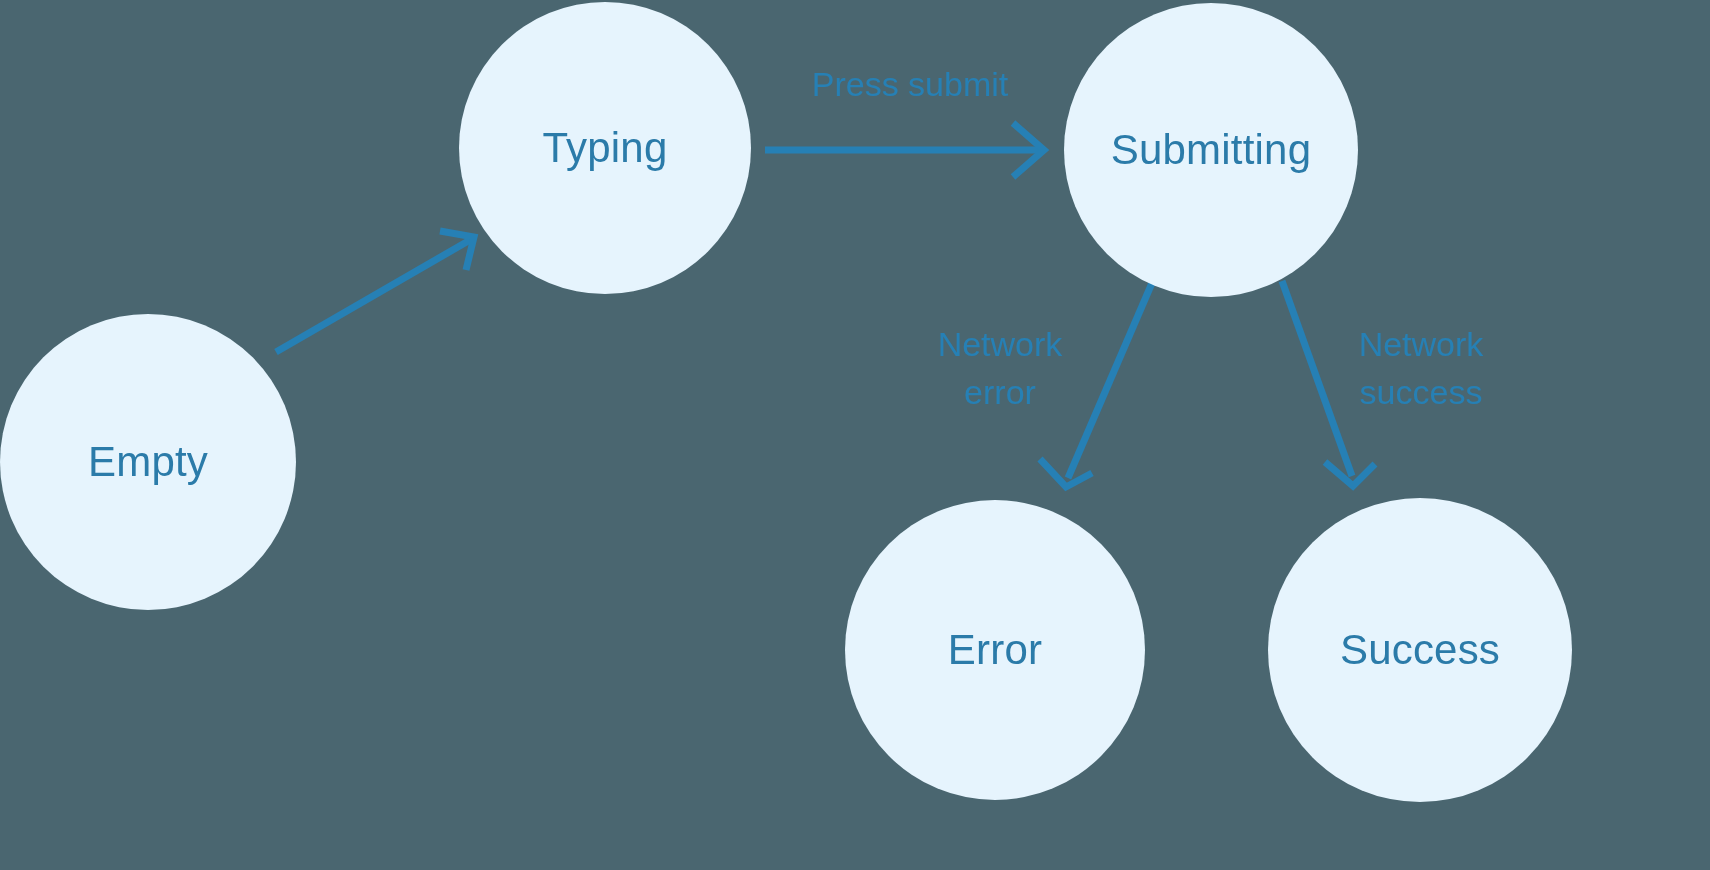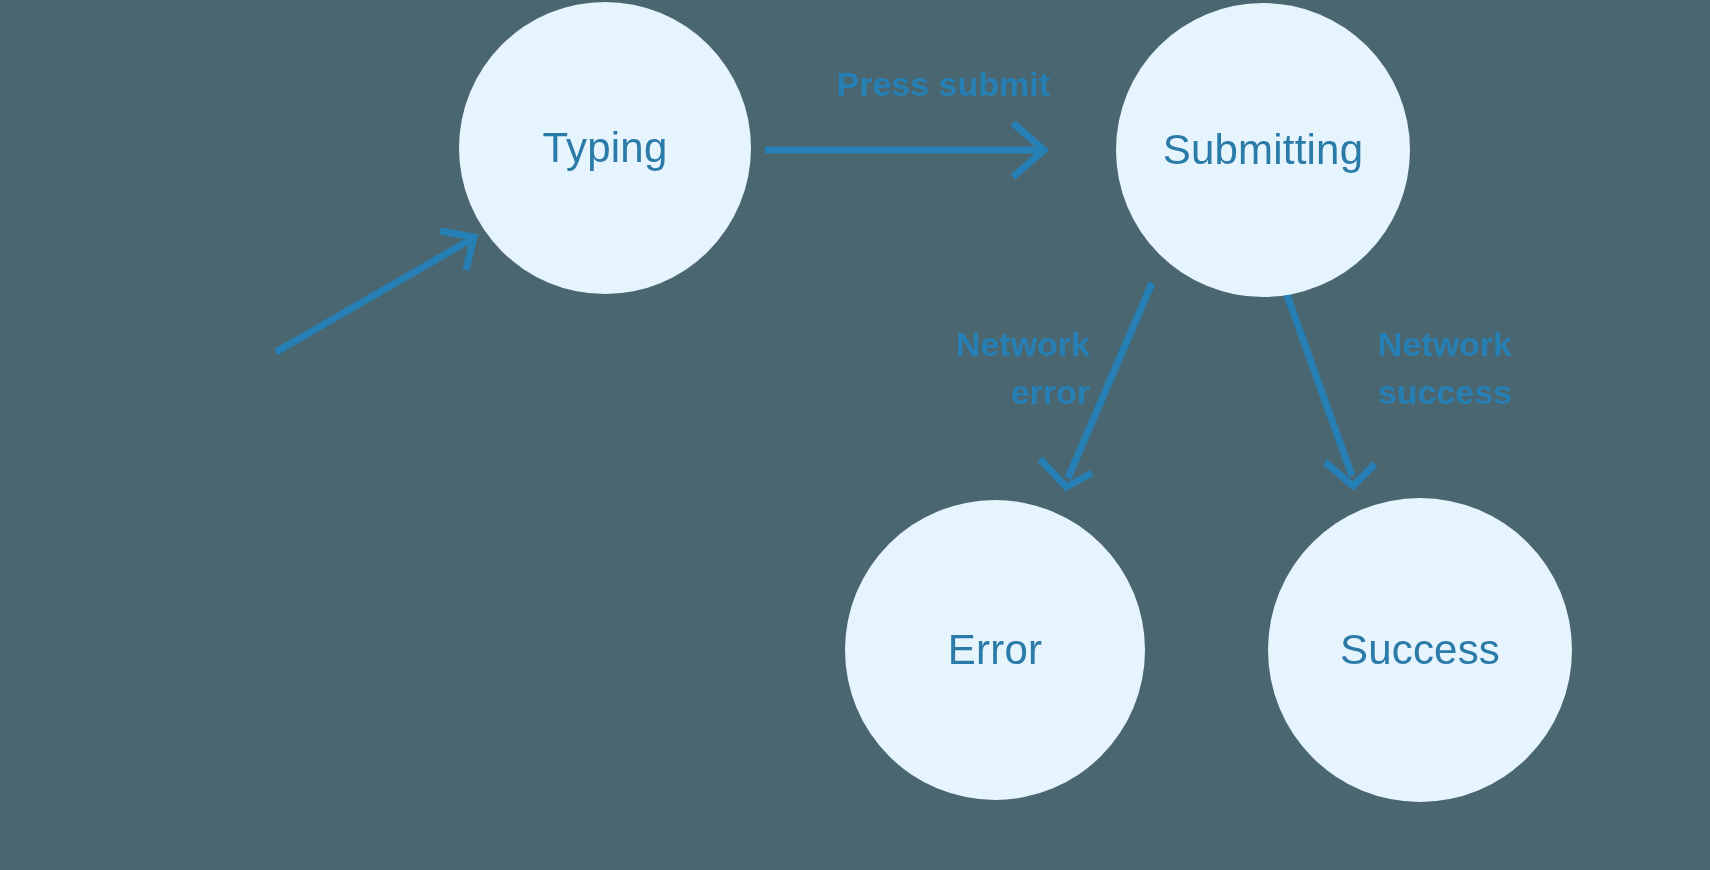--- a/index.html
+++ b/index.html
@@ -35,23 +35,23 @@
     font-size: 42px;
     font-weight: 400;
     letter-spacing: 0.2px;
     white-space: nowrap;
     text-align: center;
   }
   .edge-label {
     position: absolute;
     color: #2680b5;
     font-size: 34px;
-    font-weight: 700;
+    font-weight: 400;
     line-height: 1.42;
-    text-align: right;
+    text-align: center;
     white-space: pre-line;
     pointer-events: none;
   }
 </style>
 </head>
 <body>
 
 <div id="stage">
 
   <svg id="diagram-svg" viewBox="0 0 1710 870" xmlns="http://www.w3.org/2000/svg">
@@ -70,26 +70,29 @@
       <line x1="1152" y1="283" x2="1068" y2="478" stroke="#2680b5" stroke-width="7" stroke-linecap="butt"></line>
       <polyline points="1040,459 1066,487 1092,473" fill="none" stroke="#2680b5" stroke-width="7" stroke-linecap="butt" stroke-linejoin="miter"></polyline>
     </g>
 
     <g>
       <line x1="1282" y1="281" x2="1352" y2="476" stroke="#2680b5" stroke-width="7" stroke-linecap="butt"></line>
       <polyline points="1325,462 1353,486 1375,464" fill="none" stroke="#2680b5" stroke-width="7" stroke-linecap="butt" stroke-linejoin="miter"></polyline>
     </g>
   </svg>
 
+  <div class="node-circle" style="left:0px; top:314px; width:296px; height:296px;">
+    <span class="node-label">Empty</span>
+  </div>
 
   <div class="node-circle" style="left:459px; top:2px; width:292px; height:292px;">
     <span class="node-label">Typing</span>
   </div>
 
-  <div class="node-circle" style="left:1116px; top:3px; width:294px; height:294px;justify-content:center;">
+  <div class="node-circle" style="left:1064px; top:3px; width:294px; height:294px;justify-content:center;">
     <span class="node-label">Submitting</span>
   </div>
 
   <div class="node-circle" style="left:845px; top:500px; width:300px; height:300px;">
     <span class="node-label">Error</span>
   </div>
 
   <div class="node-circle" style="left:1268px; top:498px; width:304px; height:304px;">
     <span class="node-label">Success</span>
   </div>

